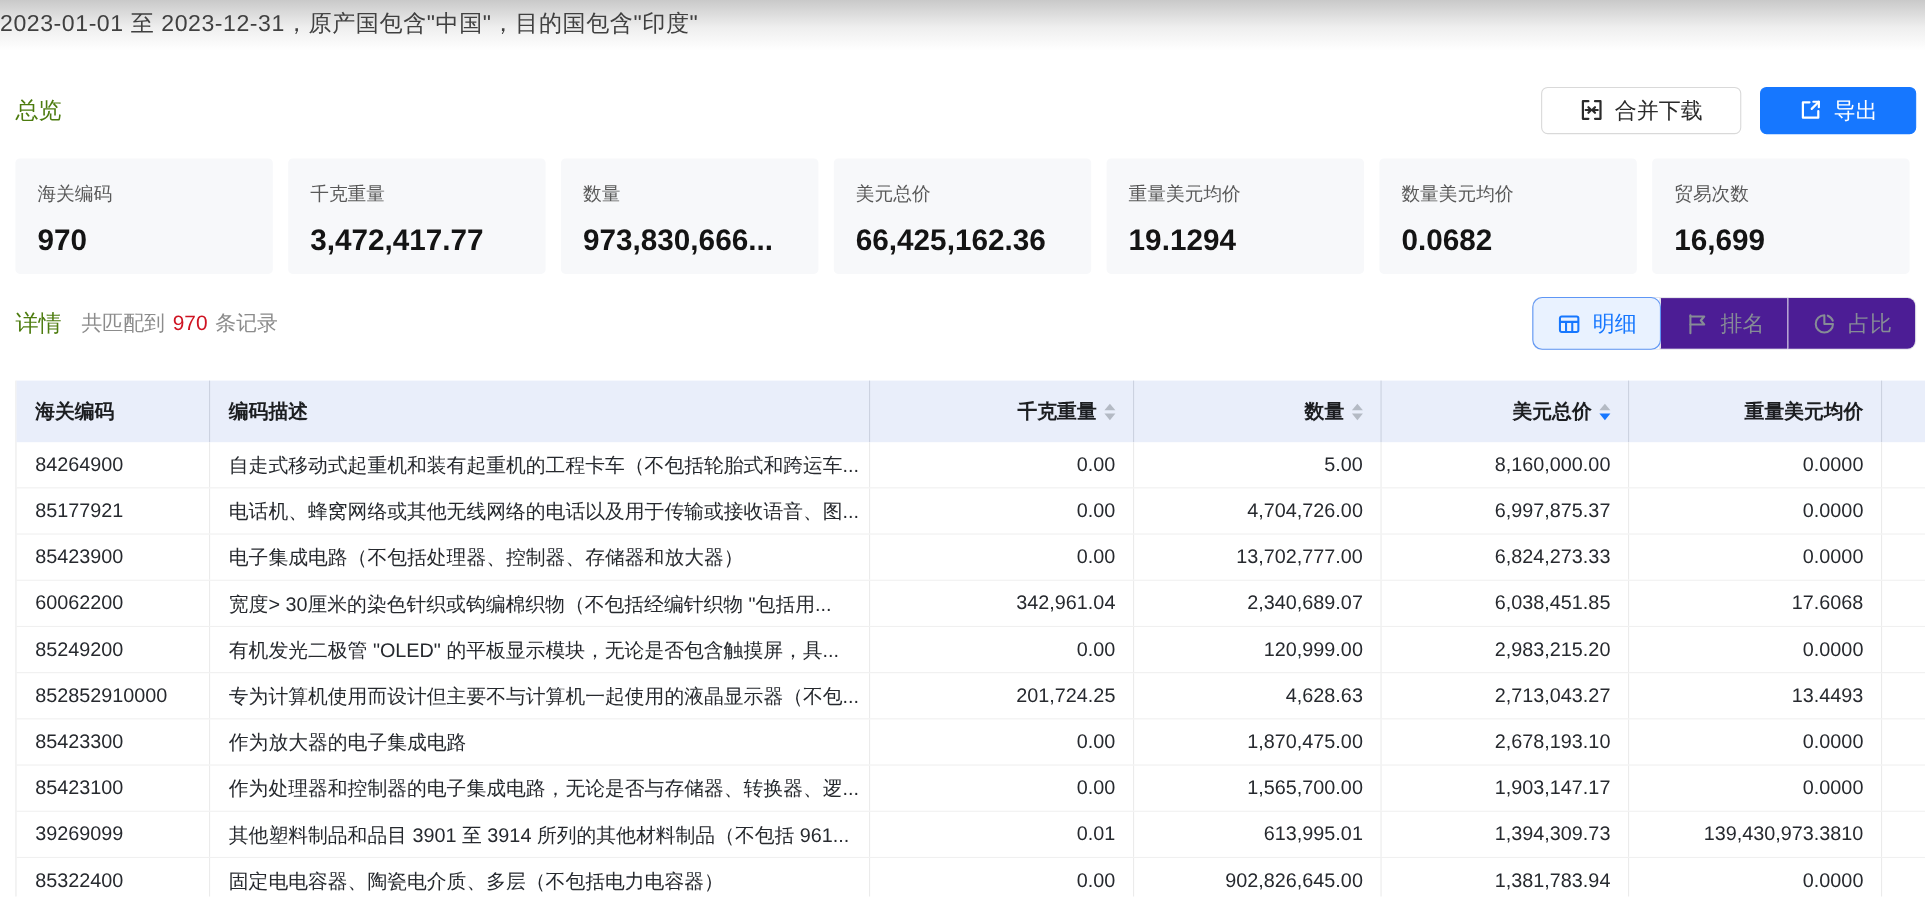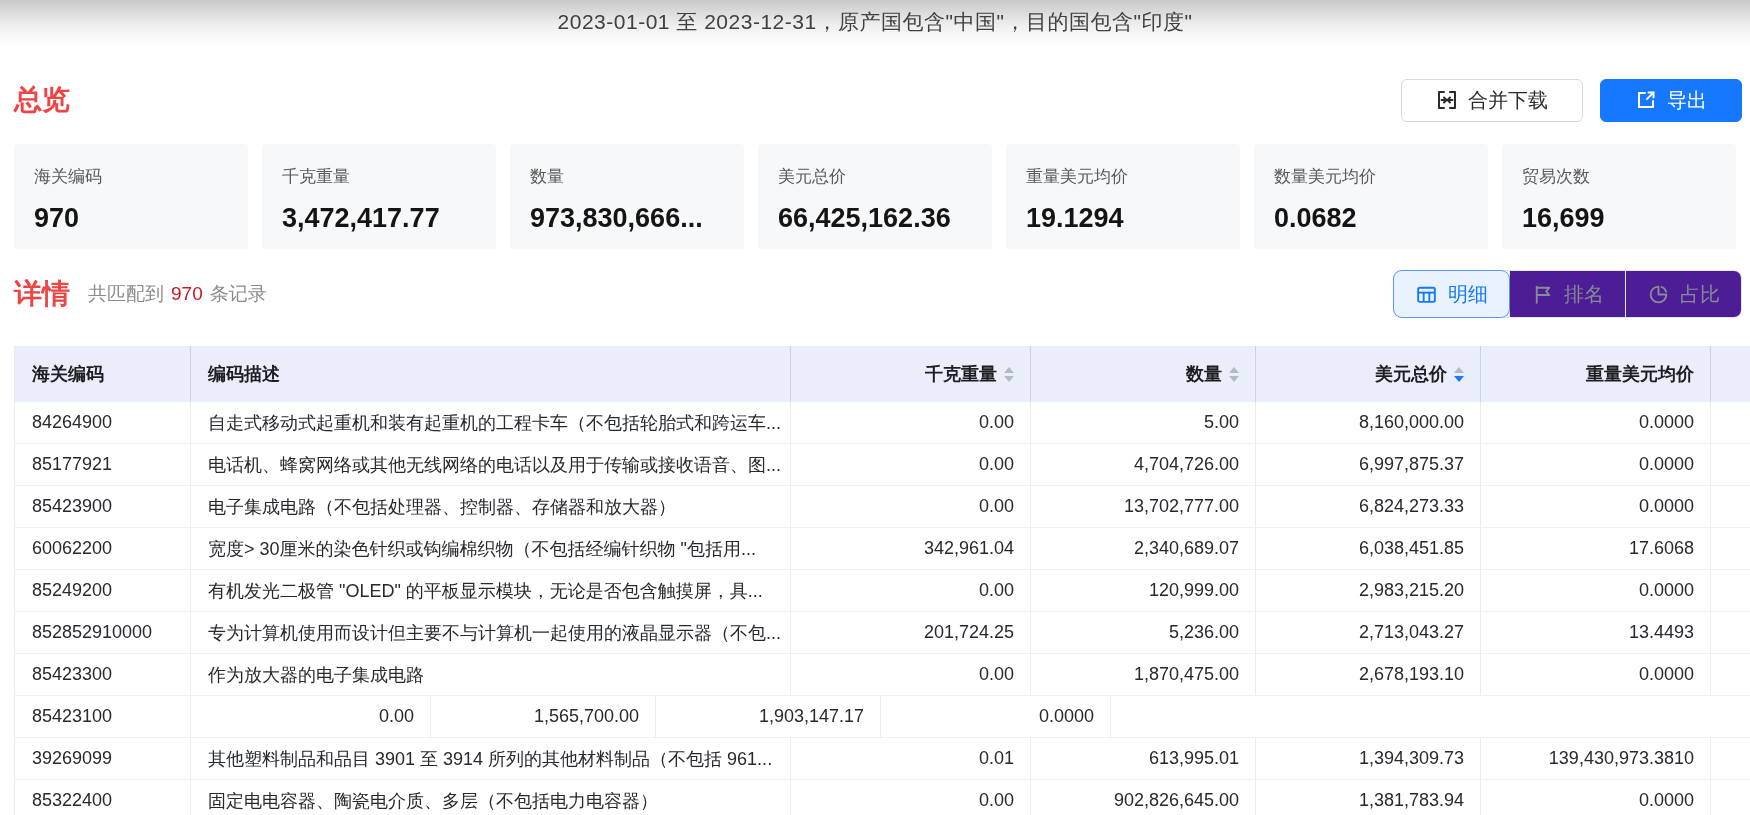--- a/index.html
+++ b/index.html
@@ -3,30 +3,30 @@
 <meta charset="utf-8">
 <style>
   html,body{margin:0;padding:0;}
   body{
     width:1750px;height:815px;overflow:hidden;position:relative;
     background:#fff;font-family:"Liberation Sans","DejaVu Sans",sans-serif;
     color:#1f2329;
   }
   
   .top-banner{
-    height:46px;line-height:44px;text-align:center;
+    height:46px;line-height:44px;text-align:left;
     background:linear-gradient(180deg,#c9c9c9 0%,#efefef 55%,#ffffff 100%);
     font-size:21px;color:#404040;letter-spacing:.5px;
   }
   
   .overview-header{
     margin:32px 8px 0 14px;height:44px;
     display:flex;justify-content:space-between;align-items:center;
   }
-  .page-title{font-size:28px;font-weight:bold;color:#ef4444;}
+  .page-title{font-size:21px;font-weight:normal;color:#4d7c0f;}
   .header-actions{display:flex;gap:17px;}
   .btn{
     display:flex;align-items:center;gap:10px;height:43px;padding:0 34px;
     border-radius:6px;font-size:20px;cursor:pointer;box-sizing:border-box;
     font-family:inherit;
   }
   .btn-plain{background:#fff;border:1px solid #d9d9d9;color:#2b2b2b;}
   .btn-primary{background:#1677ff;border:1px solid #1677ff;color:#fff;}
   
   .cards-row{display:flex;gap:14px;margin:22px 14px 0 14px;}
@@ -279,38 +279,41 @@
       <div class="td col-usd num">2,983,215.20</div>
       <div class="td col-unit num">0.0000</div>
       <div class="td col-partial"></div>
     </div>
     <div class="tr">
       <div class="td col-code">852852910000</div>
       <div class="td col-desc">
           <span>专为计算机使用而设计但主要不与计算机一起使用的液晶显示器（不包...</span>
         </div>
       <div class="td col-kg num">201,724.25</div>
-      <div class="td col-qty num">5,236.00</div>
+      <div class="td col-qty num">4,628.63</div>
       <div class="td col-usd num">2,713,043.27</div>
       <div class="td col-unit num">13.4493</div>
       <div class="td col-partial"></div>
     </div>
     <div class="tr">
       <div class="td col-code">85423300</div>
       <div class="td col-desc">
           <span>作为放大器的电子集成电路</span>
         </div>
       <div class="td col-kg num">0.00</div>
       <div class="td col-qty num">1,870,475.00</div>
       <div class="td col-usd num">2,678,193.10</div>
       <div class="td col-unit num">0.0000</div>
       <div class="td col-partial"></div>
     </div>
     <div class="tr">
       <div class="td col-code">85423100</div>
+      <div class="td col-desc">
+          <span>作为处理器和控制器的电子集成电路，无论是否与存储器、转换器、逻...</span>
+        </div>
       <div class="td col-kg num">0.00</div>
       <div class="td col-qty num">1,565,700.00</div>
       <div class="td col-usd num">1,903,147.17</div>
       <div class="td col-unit num">0.0000</div>
       <div class="td col-partial"></div>
     </div>
     <div class="tr">
       <div class="td col-code">39269099</div>
       <div class="td col-desc">
           <span>其他塑料制品和品目 3901 至 3914 所列的其他材料制品（不包括 961...</span>

